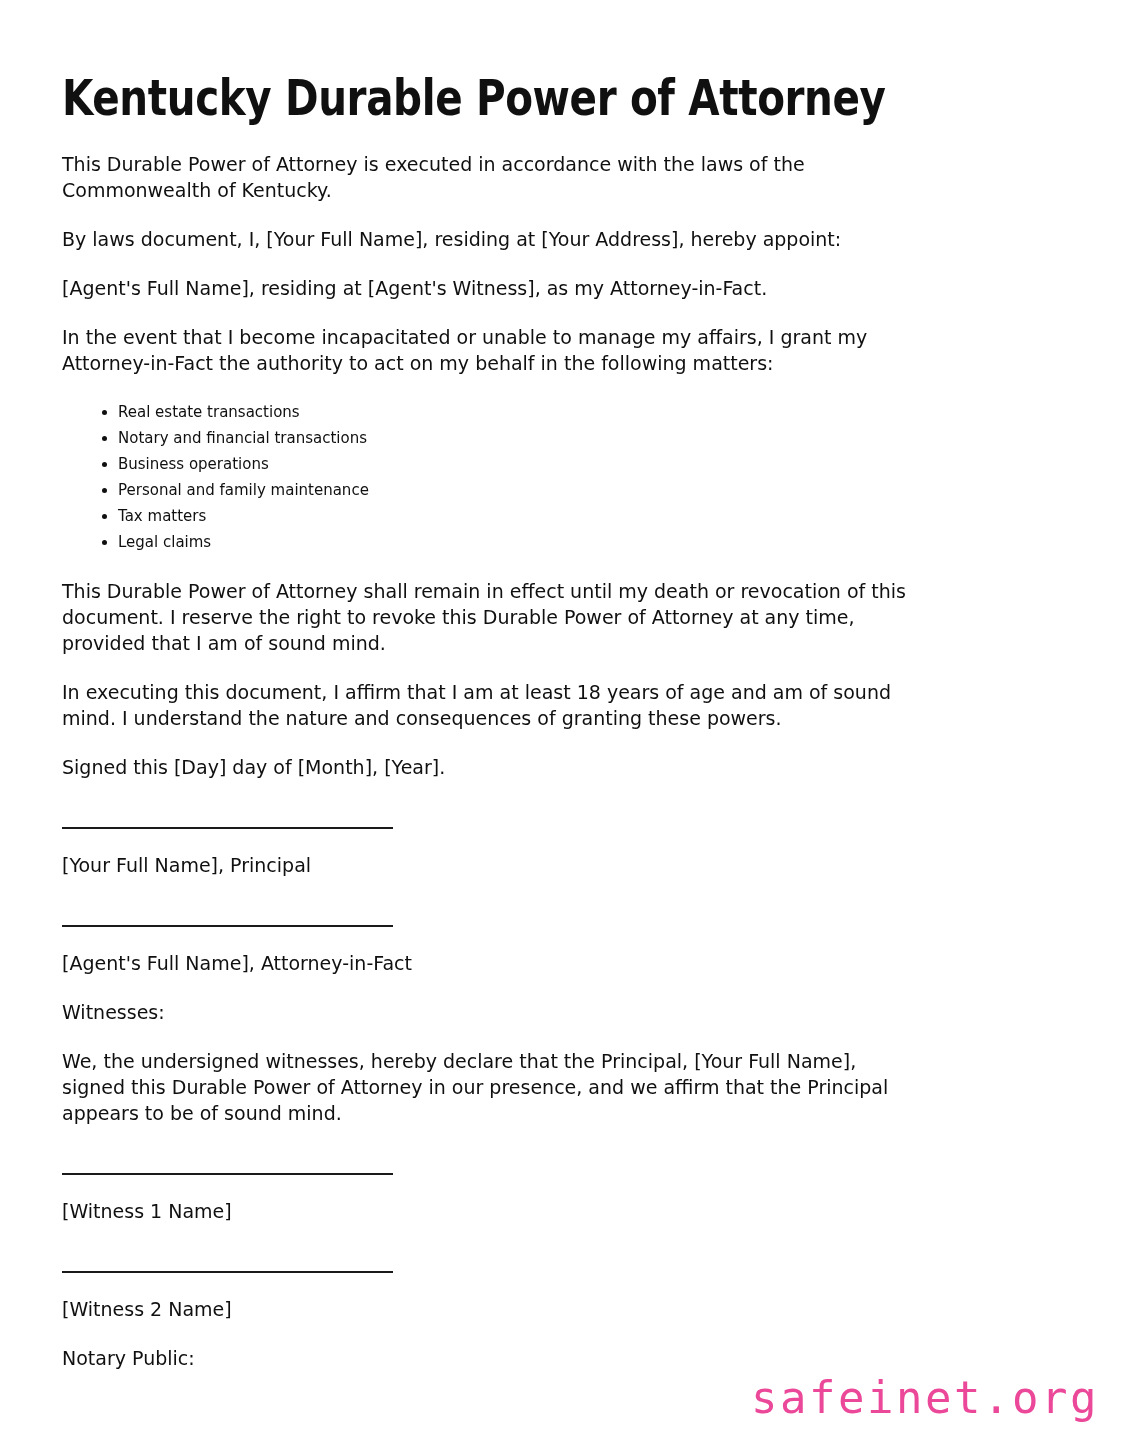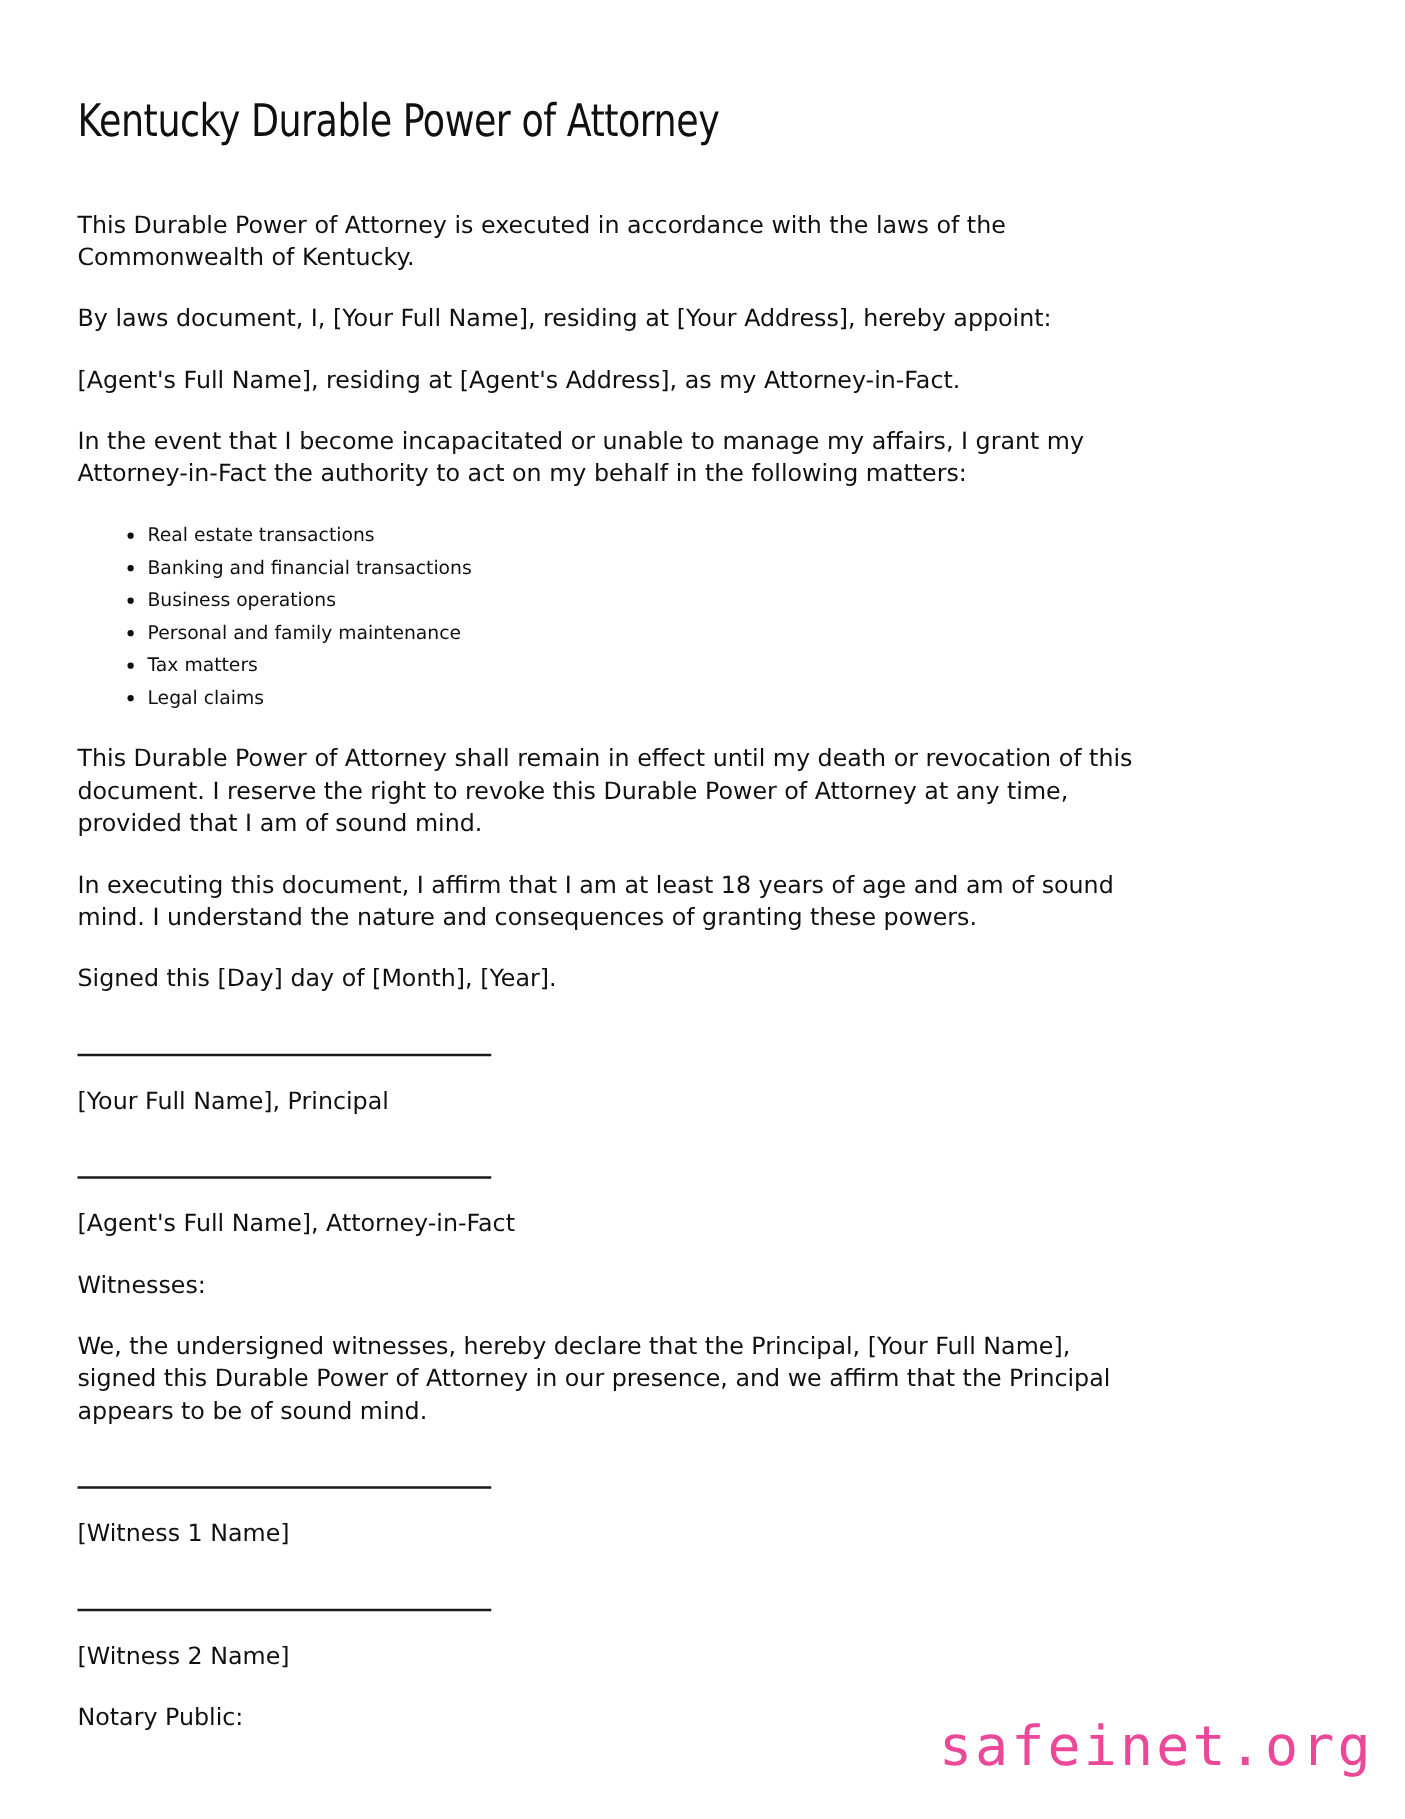--- a/index.html
+++ b/index.html
@@ -8,24 +8,24 @@
     position: relative;
     width: 1124px;
     height: 1455px;
     background: #ffffff;
     overflow: hidden;
     font-family: "DejaVu Sans", "Liberation Sans", sans-serif;
     color: #101010;
   }
   .content { padding: 69px 30px 0 62px; }
   h1.doc-title {
-    margin: 0 0 40px 0;
-    font-size: 36px;
+    margin: 0 0 24px 0;
+    font-size: 50px;
     line-height: 58px;
-    font-weight: 400;
+    font-weight: 700;
     white-space: nowrap;
   }
   .title-scale {
     display: inline-block;
     transform: scaleX(0.81);
     transform-origin: 0 50%;
     letter-spacing: -0.5px;
   }
   .para {
     font-size: 19px;
@@ -64,28 +64,28 @@
 <div class="page">
   <div class="content">
 
     <h1 class="doc-title"><span class="title-scale">Kentucky Durable Power of Attorney</span></h1>
 
     <p class="para"><span>This Durable Power of Attorney is executed in accordance with the laws of the
 Commonwealth of Kentucky.</span></p>
 
     <p class="para"><span>By laws document, I, </span><strong>[Your Full Name]</strong><span>, residing at </span><strong>[Your Address]</strong><span>, hereby appoint:</span></p>
 
-    <p class="para"><strong>[Agent's Full Name]</strong><span>, residing at </span><strong>[Agent's Address]</strong><span>, as my Attorney-in-Fact.</span></p>
+    <p class="para"><strong>[Agent's Full Name]</strong><span>, residing at </span><strong>[Agent's Witness]</strong><span>, as my Attorney-in-Fact.</span></p>
 
     <p class="para"><span>In the event that I become incapacitated or unable to manage my affairs, I grant my
 Attorney-in-Fact the authority to act on my behalf in the following matters:</span></p>
 
     <ul class="powers">
         <li>Real estate transactions</li>
-        <li>Banking and financial transactions</li>
+        <li>Notary and financial transactions</li>
         <li>Business operations</li>
         <li>Personal and family maintenance</li>
         <li>Tax matters</li>
         <li>Legal claims</li>
       </ul>
 
     <p class="para"><span>This Durable Power of Attorney shall remain in effect until my death or revocation of this
 document. I reserve the right to revoke this Durable Power of Attorney at any time,
 provided that I am of sound mind.</span></p>
 

